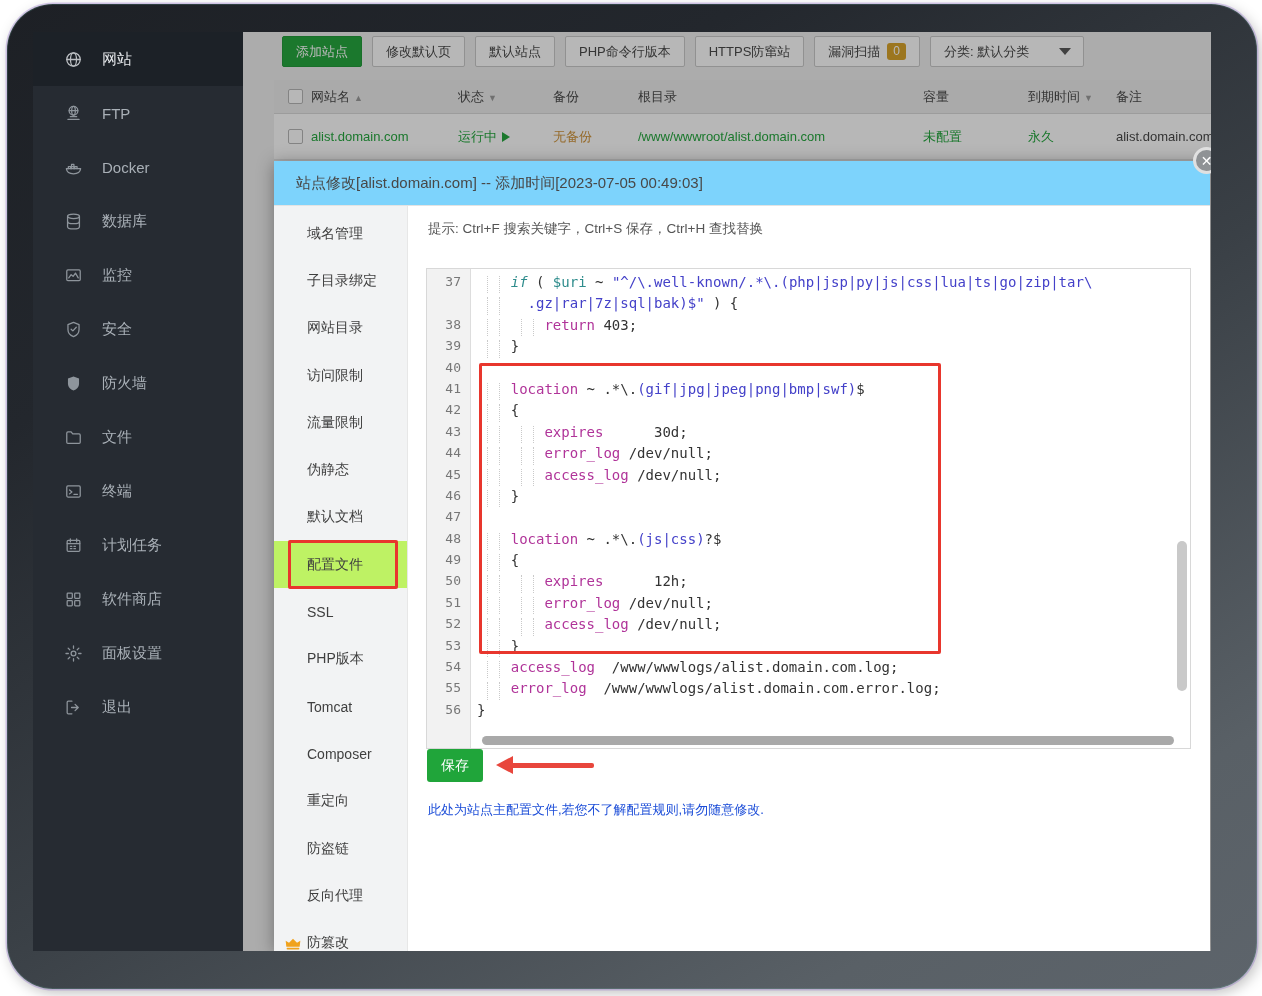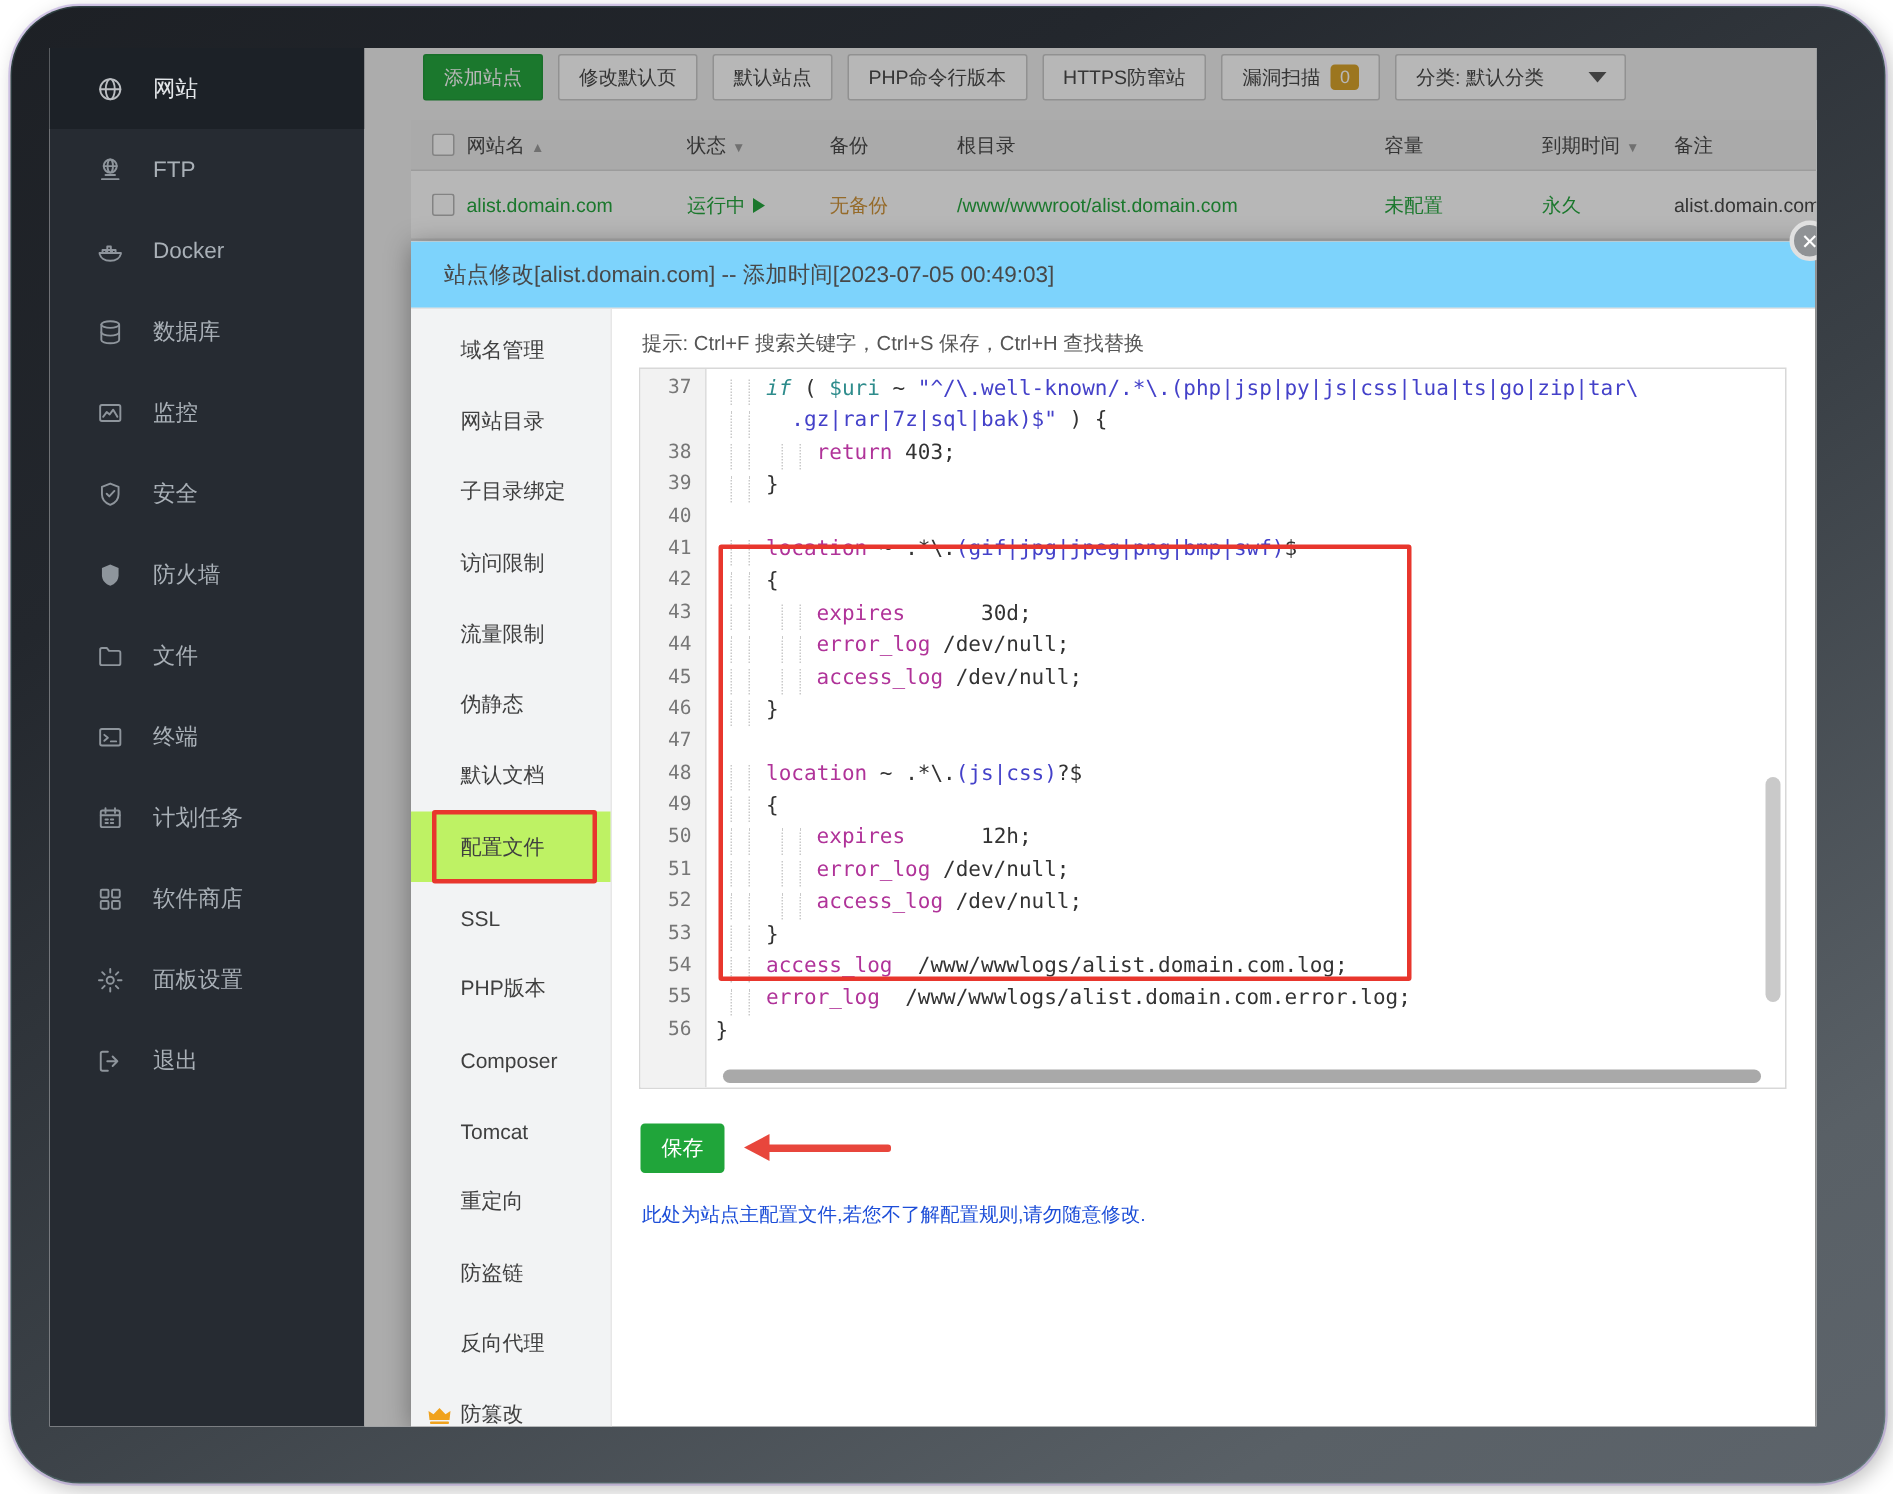--- a/index.html
+++ b/index.html
@@ -57,21 +57,21 @@
     border-right:1px solid #e7e7e7; padding-top:4px; }
   .m-tab { height:47.3px; display:flex; align-items:center; padding-left:33px; font-size:14px; color:#3f3f3f; cursor:pointer; }
   .m-tab.active { background:#bef264; }
   .m-tab .crown { width:16px; height:12px; margin:0 6px 0 -22px; }
   .tab-redbox { position:absolute; left:14px; top:379px; width:110px; height:49px;
     border:3px solid #e8362d; border-radius:2px; pointer-events:none; }
 
   .m-hint { position:absolute; left:154px; top:59px; font-size:13.5px; color:#555; }
 
   
-  .editor { position:absolute; left:152px; top:84px; width:765px; height:481px; border:1px solid #d8d8d8;
+  .editor { position:absolute; left:152px; top:107px; width:765px; height:481px; border:1px solid #d8d8d8;
     background:#fff; display:flex; overflow:hidden; }
   .gutter { width:44px; background:#f2f2f2; border-right:1px solid #ddd; padding:5px 0 0 0; }
   .gnum { height:21.4px; line-height:21.4px; font:13px "DejaVu Sans Mono",monospace; color:#777;
     text-align:right; padding-right:9px; }
   .codecol { flex:1; padding:5px 0 0 6px; position:relative; overflow:hidden; }
   .cl { height:21.4px; line-height:21.4px; white-space:pre; font:14px "DejaVu Sans Mono",monospace; color:#333; }
   .iu { display:inline-block; width:4ch; height:21.4px; vertical-align:top; position:relative; }
   .iu::before, .iu::after { content:""; position:absolute; top:2px; bottom:2px; border-left:1px dotted #c9c9c9; }
   .iu::before { left:1.2ch; } .iu::after { left:2.6ch; }
   .c-k{color:#b03399;} .c-s{color:#4441c9;} .c-t{color:#2e8c8c;font-style:italic;} .c-v{color:#2e8c8c;} .c-p{color:#333;}
@@ -278,24 +278,24 @@
 
     <div class="modal">
       <div class="m-titlebar">
         <div class="m-title">站点修改[alist.domain.com] -- 添加时间[2023-07-05 00:49:03]</div>
       </div>
       <div class="m-tabs" id="mtabs">
           <div class="m-tab">
             <span>域名管理</span>
           </div>
           <div class="m-tab">
+            <span>子目录绑定</span>
+          </div>
+          <div class="m-tab">
             <span>网站目录</span>
-          </div>
-          <div class="m-tab">
-            <span>子目录绑定</span>
           </div>
           <div class="m-tab">
             <span>访问限制</span>
           </div>
           <div class="m-tab">
             <span>流量限制</span>
           </div>
           <div class="m-tab">
             <span>伪静态</span>
           </div>
@@ -305,24 +305,24 @@
           <div class="m-tab active">
             <span>配置文件</span>
           </div>
           <div class="m-tab">
             <span>SSL</span>
           </div>
           <div class="m-tab">
             <span>PHP版本</span>
           </div>
           <div class="m-tab">
+            <span>Tomcat</span>
+          </div>
+          <div class="m-tab">
             <span>Composer</span>
-          </div>
-          <div class="m-tab">
-            <span>Tomcat</span>
           </div>
           <div class="m-tab">
             <span>重定向</span>
           </div>
           <div class="m-tab">
             <span>防盗链</span>
           </div>
           <div class="m-tab">
             <span>反向代理</span>
           </div>

